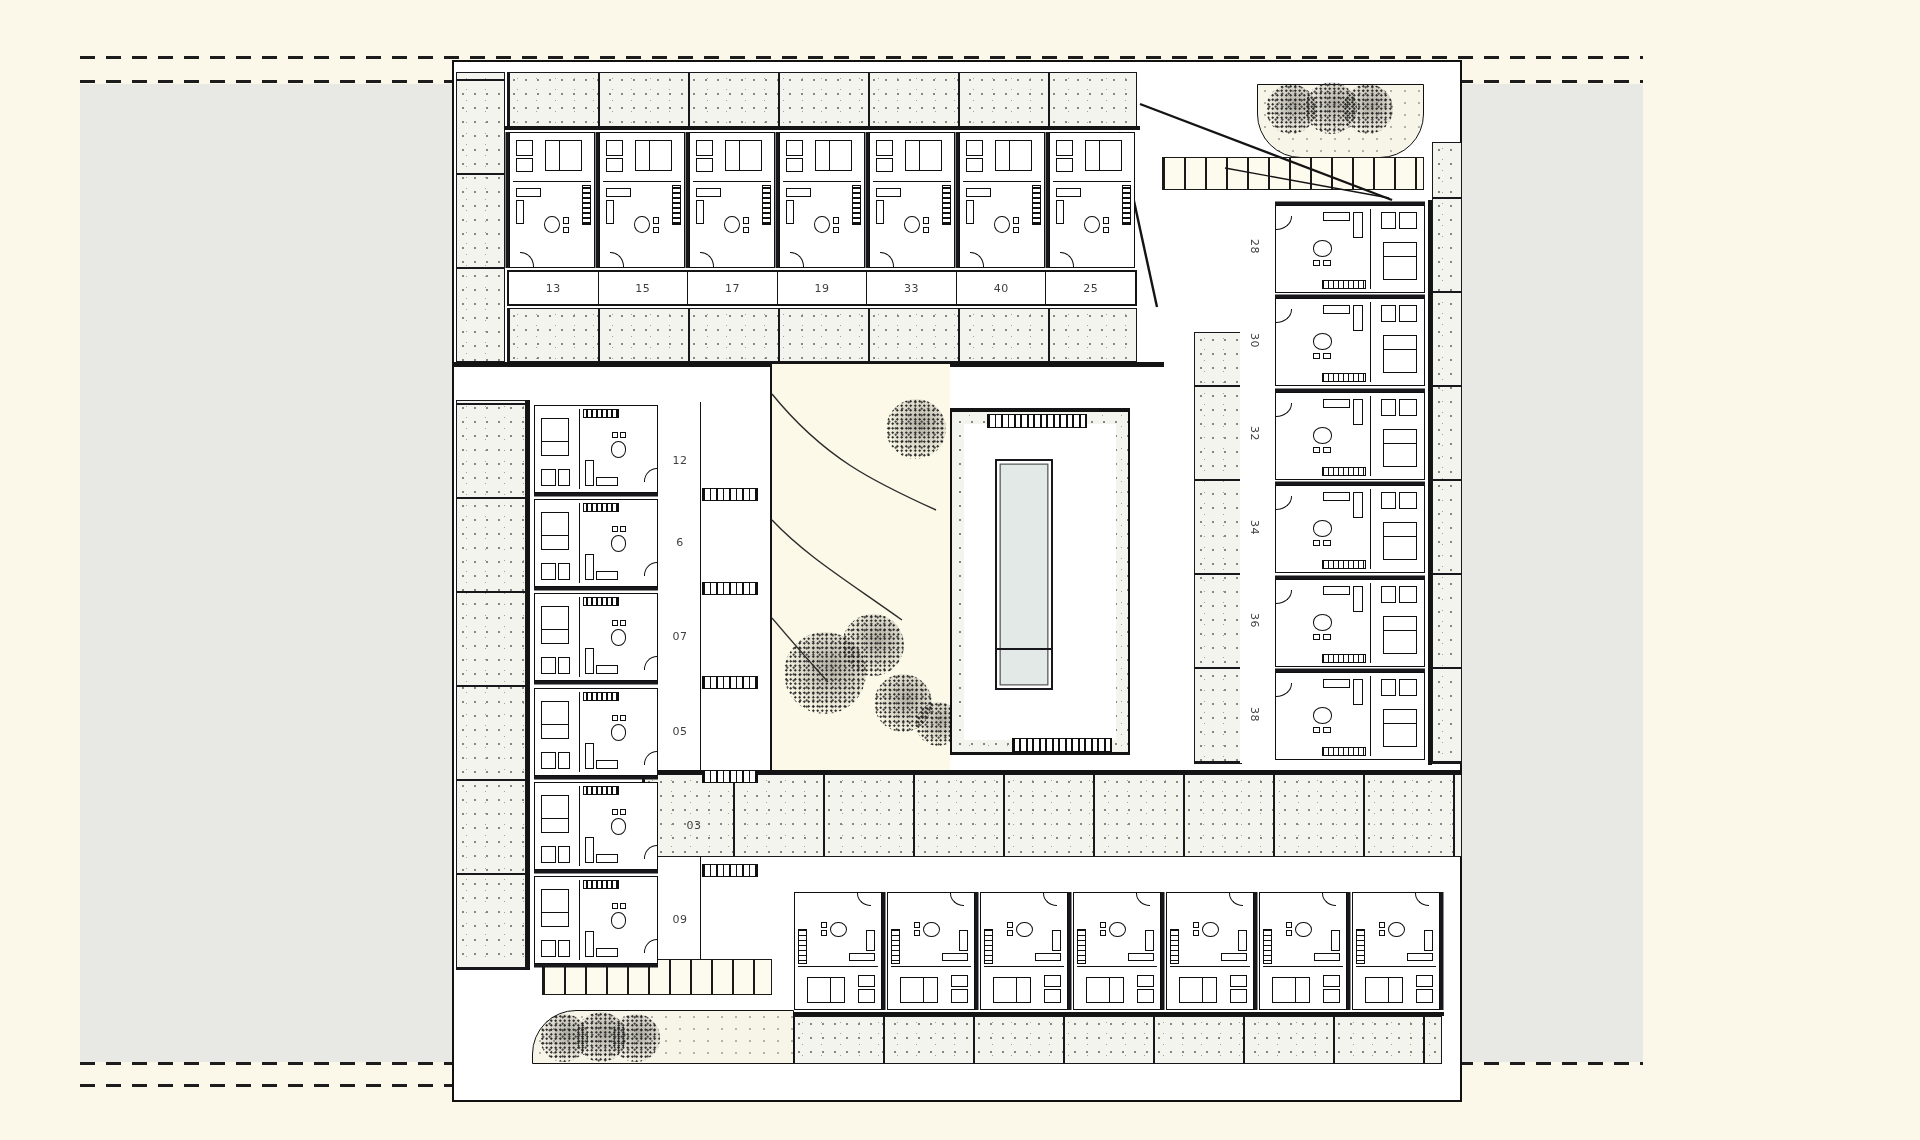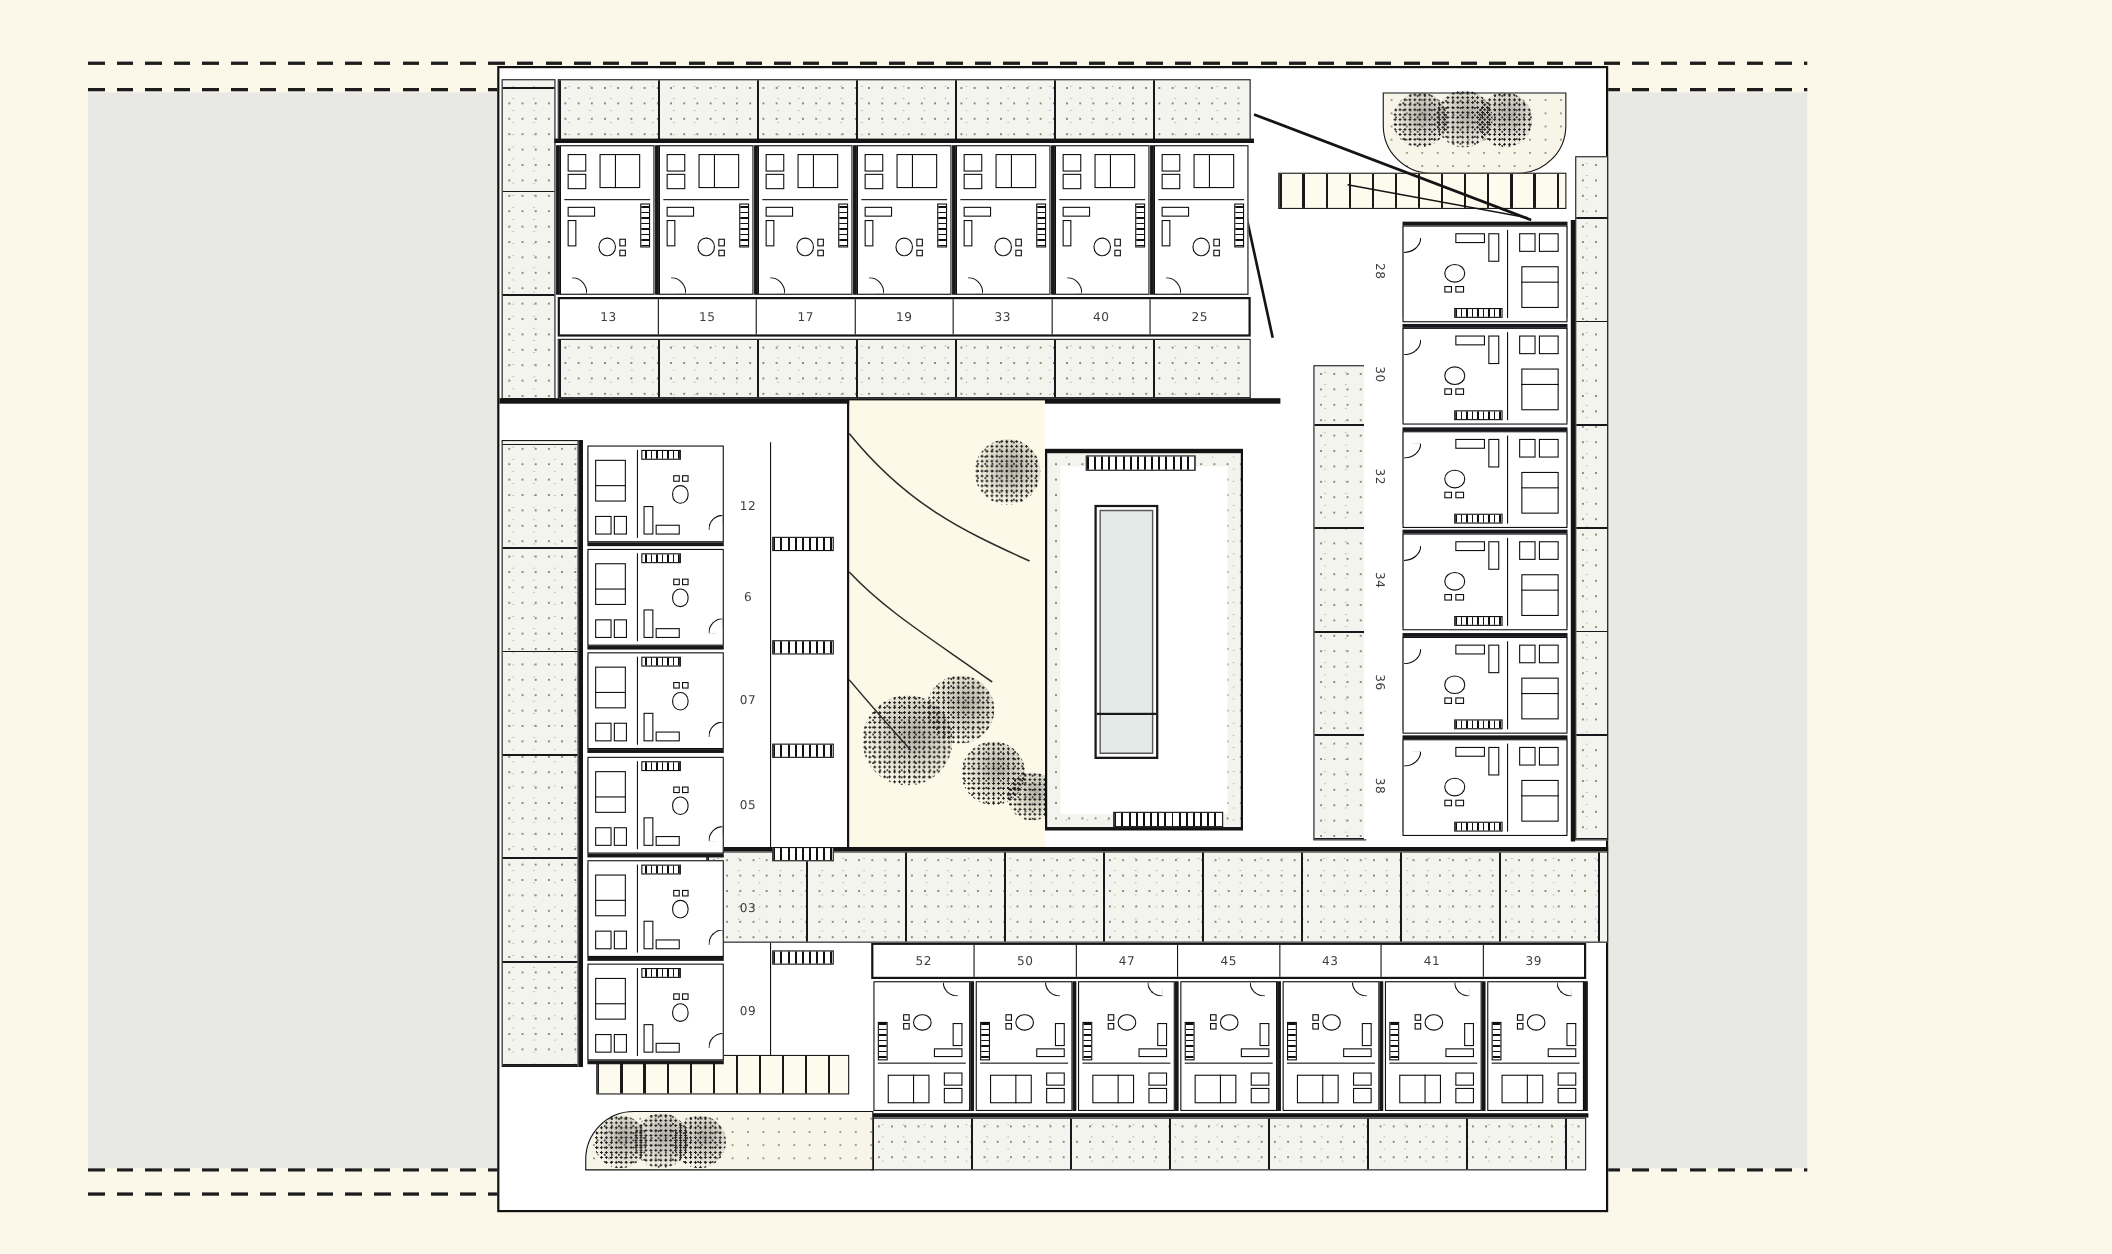--- a/index.html
+++ b/index.html
@@ -167,29 +167,20 @@
       <div class="pool-div" style="bottom:38px;"></div>
     </div>
     <div class="abs hatch" style="left:533px;top:352px;width:100px;height:14px;"></div>
     <div class="abs hatch" style="left:558px;top:676px;width:100px;height:14px;"></div>
     <div class="wall" style="left:496px;top:346px;width:180px;height:3px;"></div>
     <div class="wall" style="left:496px;top:690px;width:180px;height:3px;"></div>
 
     <div class="wall" style="left:188px;top:708px;width:820px;height:4px;"></div>
     <div class="abs pcells" style="left:188px;top:712px;width:820px;height:83px;"></div>
 
-    <div class="numstrip" id="bottom-labels" style="left:338px;top:795px;width:650px;height:33px;">
-        <div class="num-cell">52</div>
-        <div class="num-cell">50</div>
-        <div class="num-cell">47</div>
-        <div class="num-cell">45</div>
-        <div class="num-cell">43</div>
-        <div class="num-cell">41</div>
-        <div class="num-cell">39</div>
-      </div>
     <div id="bottom-units" class="abs"></div>
     <div class="wall" style="left:336px;top:950px;width:654px;height:4px;"></div>
     <div class="abs pcells" style="left:338px;top:954px;width:650px;height:48px;"></div>
 
     <div class="abs ticks" style="left:88px;top:897px;width:230px;height:36px;"></div>
     <div class="bed" style="left:78px;top:948px;width:262px;height:54px;border-radius:44px 0 0 0;"></div>
     <div class="tree" style="left:86px;top:952px;width:48px;height:48px;"></div>
     <div class="tree" style="left:122px;top:950px;width:50px;height:50px;"></div>
     <div class="tree" style="left:158px;top:952px;width:48px;height:48px;"></div>
 
@@ -620,21 +611,21 @@
     <div class="u-table"></div>
     <div class="u-ch1"></div>
     <div class="u-ch2"></div>
     <div class="u-door"></div>
   </div>
       </div>
       <div class="side-num" style="left: 206px; top: 392px;">12</div>
       <div class="side-num" style="left: 206px; top: 474.2px;">6</div>
       <div class="side-num" style="left: 206px; top: 568.4px;">07</div>
       <div class="side-num" style="left: 206px; top: 662.6px;">05</div>
-      <div class="side-num" style="left: 206px; top: 756.8px;">03</div>
+      <div class="side-num" style="left: 220px; top: 756.8px;">03</div>
       <div class="side-num" style="left: 206px; top: 851px;">09</div>
       <div class="side-num rot" style="left: 782px; top: 178px; width: 36px;">28</div>
       <div class="side-num rot" style="left: 782px; top: 271.5px; width: 36px;">30</div>
       <div class="side-num rot" style="left: 782px; top: 365px; width: 36px;">32</div>
       <div class="side-num rot" style="left: 782px; top: 458.5px; width: 36px;">34</div>
       <div class="side-num rot" style="left: 782px; top: 552px; width: 36px;">36</div>
       <div class="side-num rot" style="left: 782px; top: 645.5px; width: 36px;">38</div>
     </div>
 </div>
 

